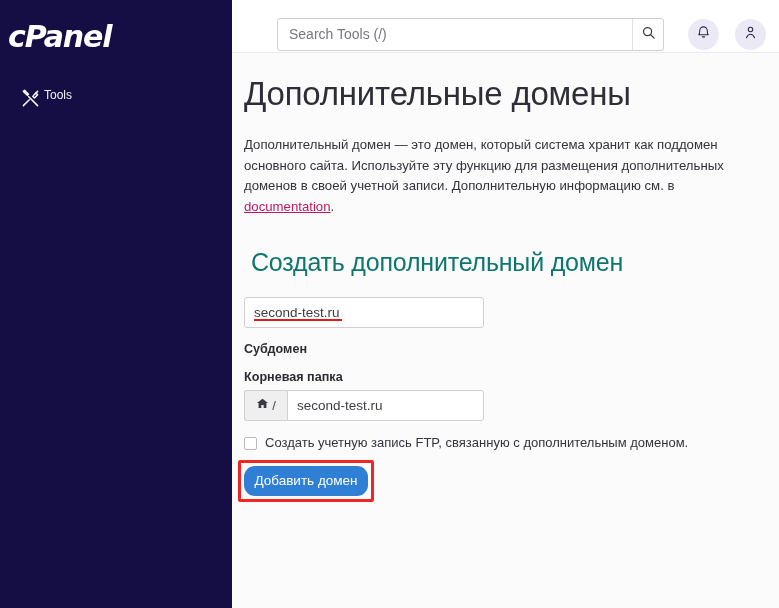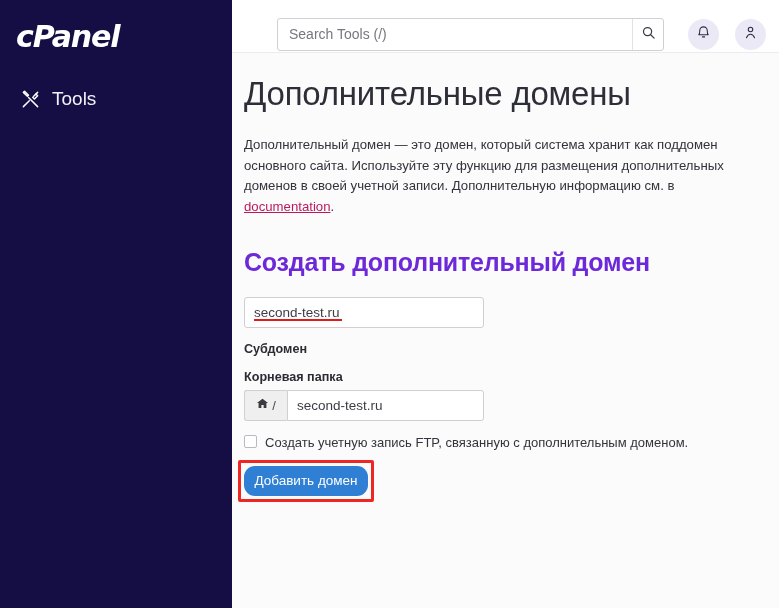--- a/index.html
+++ b/index.html
@@ -24,39 +24,39 @@
   .sidebar {
     width: 232px;
     min-width: 232px;
     height: 608px;
     background: #150e44;
     position: relative;
   }
   .brand {
     position: absolute;
     top: 22px;
-    left: 16px;
+    left: 8px;
     color: #ffffff;
     font-size: 30px;
     font-weight: bold;
     font-style: italic;
     letter-spacing: -1.1px;
     line-height: 1;
     font-family: "DejaVu Sans", "Liberation Sans", sans-serif;
     user-select: none;
   }
   .nav-item {
     position: absolute;
     top: 88px;
     left: 20px;
     display: flex;
-    align-items: center;
-    gap: 12px;
+    align-items: flex-start;
+    gap: 4px;
     color: #f2f1f7;
-    font-size: 19px;
+    font-size: 12px;
     cursor: pointer;
   }
   .nav-icon {
     width: 20px; height: 20px;
     display: inline-flex;
     align-items: center;
     justify-content: center;
   }
   .nav-icon svg { display:block; }
 
@@ -136,23 +136,23 @@
     color: #33333b;
     margin: 0 0 30px 0;
     max-width: 508px;
   }
   .desc a {
     color: #be185d;
     text-decoration: underline;
   }
   .section-title {
     font-size: 25px;
-    font-weight: bold;
-    color: #6d28d9;
-    margin: 0 0 20px 0;
+    font-weight: normal;
+    color: #0f766e;
+    margin: 0 0 20px 7px;
     letter-spacing: -0.2px;
   }
 
   .field { margin-bottom: 14px; }
   .field-label {
     display: block;
     font-size: 12.6px;
     font-weight: bold;
     color: #2c2c34;
     margin-bottom: 6px;
@@ -207,21 +207,21 @@
     background: #ffffff;
     padding: 0 9px;
     font-size: 13.5px;
     color: #3c3c44;
     font-family: "Liberation Sans", sans-serif;
     outline: none;
   }
 
   .checkbox-row {
     display: flex;
-    align-items: flex-start;
+    align-items: flex-end;
     gap: 8px;
     margin: 14px 0 0 0;
   }
   .cbox {
     width: 13px; height: 13px;
     border: 1px solid #b9b9c0;
     border-radius: 2px;
     background: #fff;
     flex: none;
     cursor: pointer;

